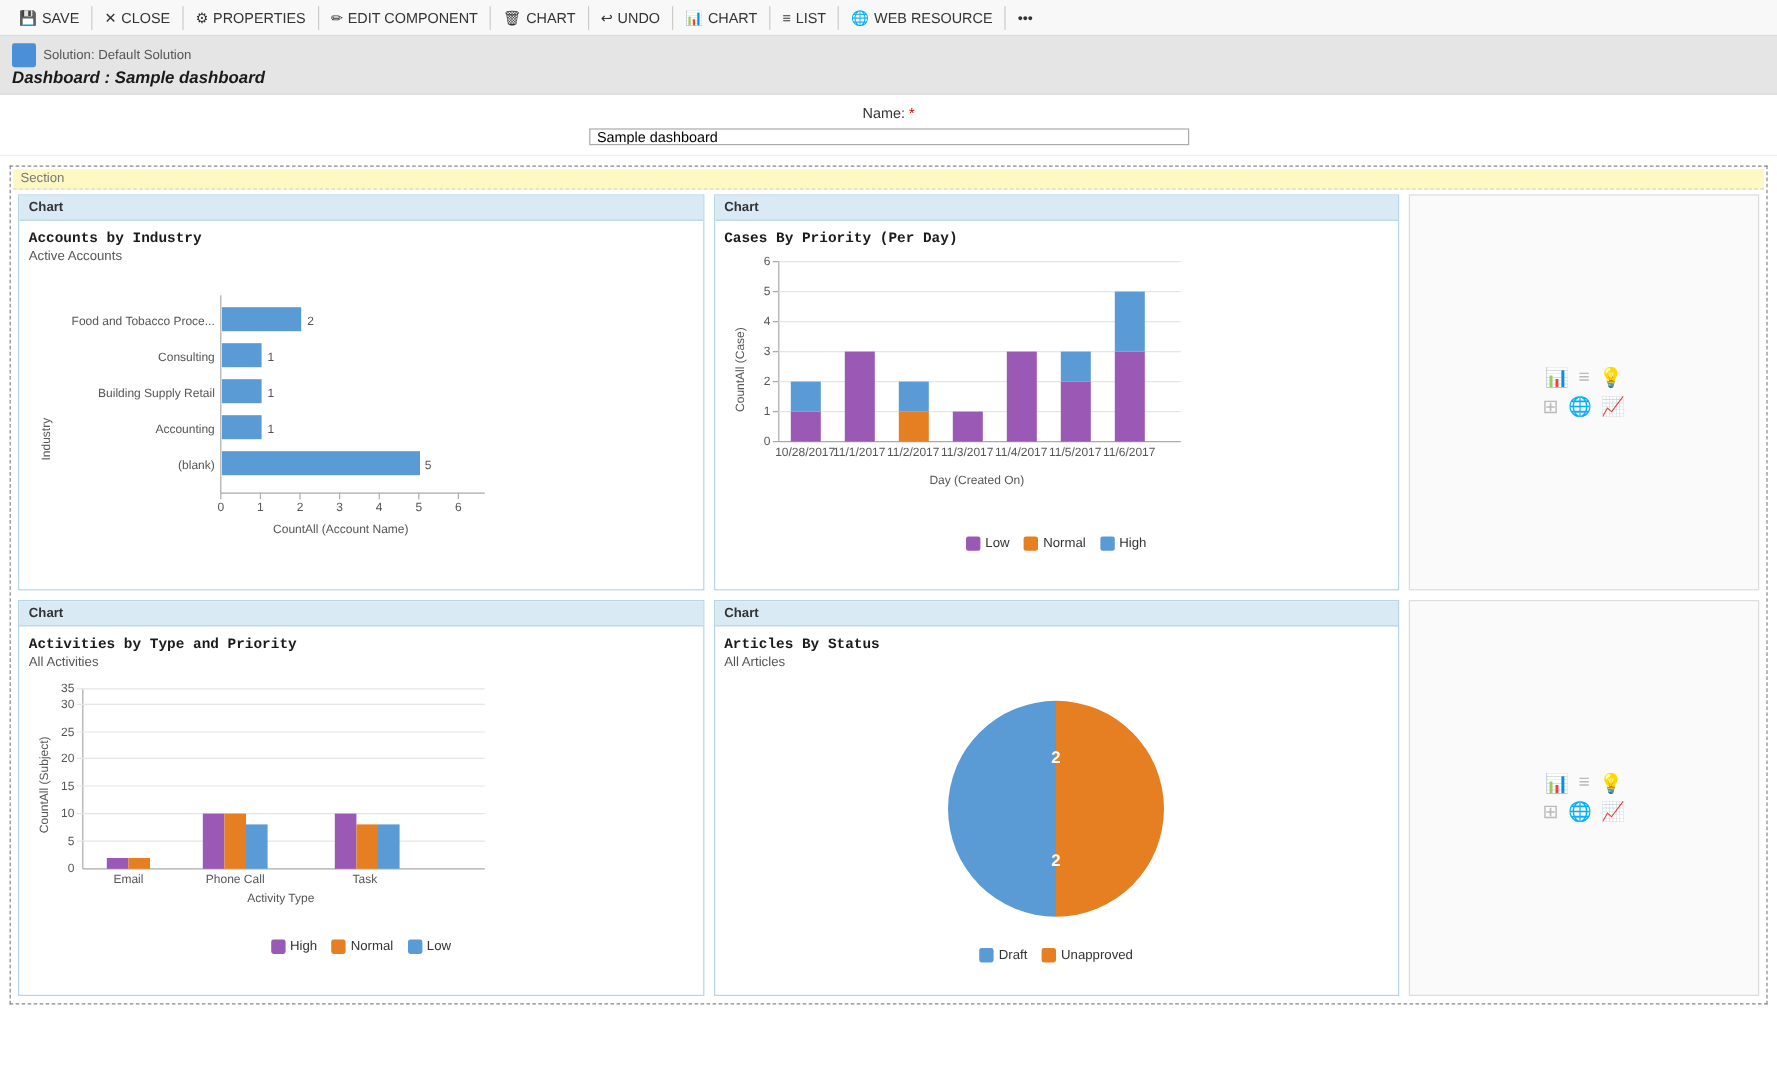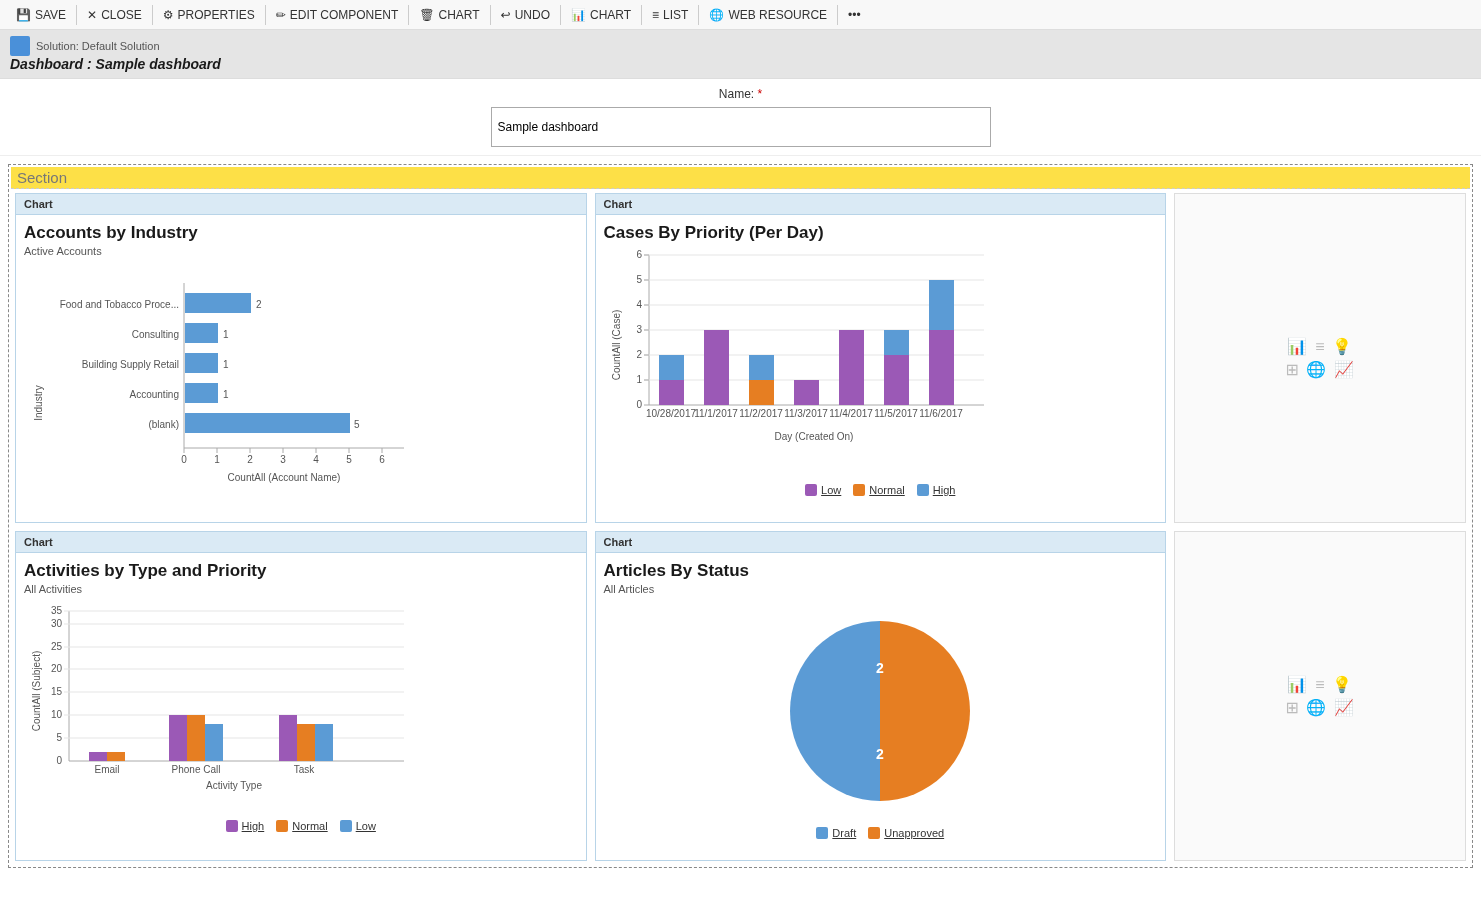--- a/index.html
+++ b/index.html
@@ -37,36 +37,36 @@
     
     .name-row {
       display: flex; align-items: center; gap: 6px;
       padding: 8px 10px;
       border-bottom: 1px solid #eee;
       flex-direction: column;
     }
     .name-label { font-size: 12px; font-weight: 500; }
     .name-required { color: #c00; }
     .name-input {
-      width: 500px; height: 40px;
+      width: 500px; height: 14px;
       border: 1px solid #aaa;
       padding: 2px 6px;
       font-size: 12px;
     }
 
     
     .dashboard-outer {
       border: 1px dashed #888;
       margin: 8px;
       padding: 2px;
     }
     .section-label {
-      font-size: 15px; color: #777;
+      font-size: 11px; color: #777;
       padding: 2px 6px;
-      background: #fde047;
+      background: #fef9c3;
       border-bottom: 1px dashed #ccc;
     }
     .dashboard-grid {
       display: grid;
       grid-template-columns: 1fr 1fr 300px;
       grid-template-rows: auto auto;
       gap: 0;
     }
 
     
@@ -82,21 +82,21 @@
       font-size: 11px;
       font-weight: 600;
       color: #333;
       border-bottom: 1px solid #b8d4e8;
     }
     .chart-body {
       flex: 1;
       padding: 8px;
       position: relative;
     }
-    .chart-title { font-size: 17px; font-weight: bold; color: #1a1a1a; margin-bottom: 2px; }
+    .chart-title { font-size: 12px; font-weight: bold; color: #1a1a1a; margin-bottom: 2px; font-family: Liberation Mono, monospace; }
     .chart-subtitle { font-size: 11px; color: #555; margin-bottom: 6px; }
 
     
     .empty-panel {
       border: 1px solid #ddd;
       margin: 4px;
       background: #fafafa;
       display: flex;
       flex-direction: column;
       align-items: center;
@@ -104,21 +104,21 @@
       gap: 6px;
     }
     .empty-panel-icons {
       display: flex; flex-direction: column; align-items: center; gap: 4px;
     }
     .icon-row { display: flex; gap: 8px; align-items: center; }
     .icon-gray { color: #bbb; font-size: 16px; }
 
     
     .legend { display: flex; gap: 12px; justify-content: center; margin-top: 6px; flex-wrap: wrap; }
-    .legend-item { display: flex; align-items: center; gap: 4px; font-size: 11px; text-decoration: underline; }
+    .legend-item { display: flex; align-items: center; gap: 4px; font-size: 11px; }
     .legend-dot { width: 12px; height: 12px; border-radius: 2px; }
 
     
     svg { overflow: visible; }
     .axis-label { font-size: 10px; fill: #555; }
   </style>
 </head>
 <body>
 
 <div class="toolbar">

